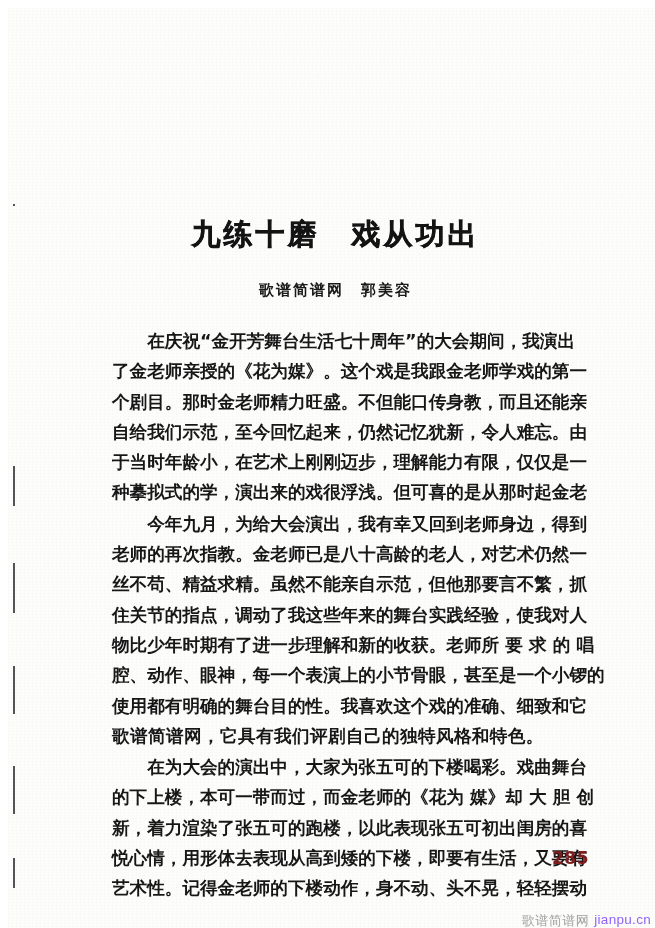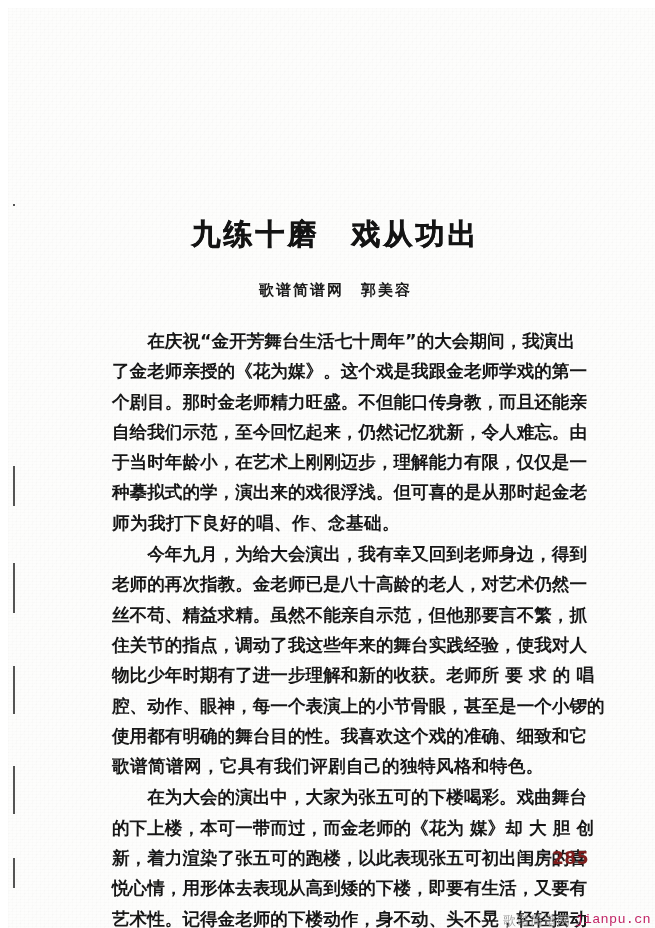--- a/index.html
+++ b/index.html
@@ -128,23 +128,23 @@
     gap: 5px;
     opacity: 0.95;
   }
   #watermark-cn {
     font-family: "DejaVu Sans", sans-serif;
     font-size: 13px;
     color: #9b9b9b;
     letter-spacing: 0.5px;
   }
   #watermark-url {
-    font-family: Liberation Mono, monospace;
+    font-family: Liberation Sans, sans-serif;
     font-size: 13.5px;
-    color: #be185d;
+    color: #8b5cf6;
     letter-spacing: 0.3px;
   }
 </style>
 </head>
 <body>
 
 <div id="page">
 
   <div id="paper-grain"></div>
 
@@ -163,21 +163,20 @@
   </div>
 
   <div id="body-text">
       <div class="para">
         <div class="tline"><span>　</span><span>　</span><span>在</span><span>庆</span><span>祝</span><span>“</span><span>金</span><span>开</span><span>芳</span><span>舞</span><span>台</span><span>生</span><span>活</span><span>七</span><span>十</span><span>周</span><span>年</span><span>”</span><span>的</span><span>大</span><span>会</span><span>期</span><span>间</span><span>，</span><span>我</span><span>演</span><span>出</span></div>
         <div class="tline"><span>了</span><span>金</span><span>老</span><span>师</span><span>亲</span><span>授</span><span>的</span><span>《</span><span>花</span><span>为</span><span>媒</span><span>》</span><span>。</span><span>这</span><span>个</span><span>戏</span><span>是</span><span>我</span><span>跟</span><span>金</span><span>老</span><span>师</span><span>学</span><span>戏</span><span>的</span><span>第</span><span>一</span></div>
         <div class="tline"><span>个</span><span>剧</span><span>目</span><span>。</span><span>那</span><span>时</span><span>金</span><span>老</span><span>师</span><span>精</span><span>力</span><span>旺</span><span>盛</span><span>。</span><span>不</span><span>但</span><span>能</span><span>口</span><span>传</span><span>身</span><span>教</span><span>，</span><span>而</span><span>且</span><span>还</span><span>能</span><span>亲</span></div>
         <div class="tline"><span>自</span><span>给</span><span>我</span><span>们</span><span>示</span><span>范</span><span>，</span><span>至</span><span>今</span><span>回</span><span>忆</span><span>起</span><span>来</span><span>，</span><span>仍</span><span>然</span><span>记</span><span>忆</span><span>犹</span><span>新</span><span>，</span><span>令</span><span>人</span><span>难</span><span>忘</span><span>。</span><span>由</span></div>
         <div class="tline"><span>于</span><span>当</span><span>时</span><span>年</span><span>龄</span><span>小</span><span>，</span><span>在</span><span>艺</span><span>术</span><span>上</span><span>刚</span><span>刚</span><span>迈</span><span>步</span><span>，</span><span>理</span><span>解</span><span>能</span><span>力</span><span>有</span><span>限</span><span>，</span><span>仅</span><span>仅</span><span>是</span><span>一</span></div>
         <div class="tline"><span>种</span><span>摹</span><span>拟</span><span>式</span><span>的</span><span>学</span><span>，</span><span>演</span><span>出</span><span>来</span><span>的</span><span>戏</span><span>很</span><span>浮</span><span>浅</span><span>。</span><span>但</span><span>可</span><span>喜</span><span>的</span><span>是</span><span>从</span><span>那</span><span>时</span><span>起</span><span>金</span><span>老</span></div>
-        <div class="tline ragged"><span>师为我打下良好的唱、作、念基础。</span></div>
       </div>
       <div class="para">
         <div class="tline"><span>　</span><span>　</span><span>今</span><span>年</span><span>九</span><span>月</span><span>，</span><span>为</span><span>给</span><span>大</span><span>会</span><span>演</span><span>出</span><span>，</span><span>我</span><span>有</span><span>幸</span><span>又</span><span>回</span><span>到</span><span>老</span><span>师</span><span>身</span><span>边</span><span>，</span><span>得</span><span>到</span></div>
         <div class="tline"><span>老</span><span>师</span><span>的</span><span>再</span><span>次</span><span>指</span><span>教</span><span>。</span><span>金</span><span>老</span><span>师</span><span>已</span><span>是</span><span>八</span><span>十</span><span>高</span><span>龄</span><span>的</span><span>老</span><span>人</span><span>，</span><span>对</span><span>艺</span><span>术</span><span>仍</span><span>然</span><span>一</span></div>
         <div class="tline"><span>丝</span><span>不</span><span>苟</span><span>、</span><span>精</span><span>益</span><span>求</span><span>精</span><span>。</span><span>虽</span><span>然</span><span>不</span><span>能</span><span>亲</span><span>自</span><span>示</span><span>范</span><span>，</span><span>但</span><span>他</span><span>那</span><span>要</span><span>言</span><span>不</span><span>繁</span><span>，</span><span>抓</span></div>
         <div class="tline"><span>住</span><span>关</span><span>节</span><span>的</span><span>指</span><span>点</span><span>，</span><span>调</span><span>动</span><span>了</span><span>我</span><span>这</span><span>些</span><span>年</span><span>来</span><span>的</span><span>舞</span><span>台</span><span>实</span><span>践</span><span>经</span><span>验</span><span>，</span><span>使</span><span>我</span><span>对</span><span>人</span></div>
         <div class="tline"><span>物</span><span>比</span><span>少</span><span>年</span><span>时</span><span>期</span><span>有</span><span>了</span><span>进</span><span>一</span><span>步</span><span>理</span><span>解</span><span>和</span><span>新</span><span>的</span><span>收</span><span>获</span><span>。</span><span>老</span><span>师</span><span>所</span><span> </span><span>要</span><span> </span><span>求</span><span> </span><span>的</span><span> </span><span>唱</span></div>
         <div class="tline"><span>腔</span><span>、</span><span>动</span><span>作</span><span>、</span><span>眼</span><span>神</span><span>，</span><span>每</span><span>一</span><span>个</span><span>表</span><span>演</span><span>上</span><span>的</span><span>小</span><span>节</span><span>骨</span><span>眼</span><span>，</span><span>甚</span><span>至</span><span>是</span><span>一</span><span>个</span><span>小</span><span>锣</span><span>的</span></div>
         <div class="tline"><span>使</span><span>用</span><span>都</span><span>有</span><span>明</span><span>确</span><span>的</span><span>舞</span><span>台</span><span>目</span><span>的</span><span>性</span><span>。</span><span>我</span><span>喜</span><span>欢</span><span>这</span><span>个</span><span>戏</span><span>的</span><span>准</span><span>确</span><span>、</span><span>细</span><span>致</span><span>和</span><span>它</span></div>
         <div class="tline ragged"><span>歌谱简谱网，它具有我们评剧自己的独特风格和特色。</span></div>

